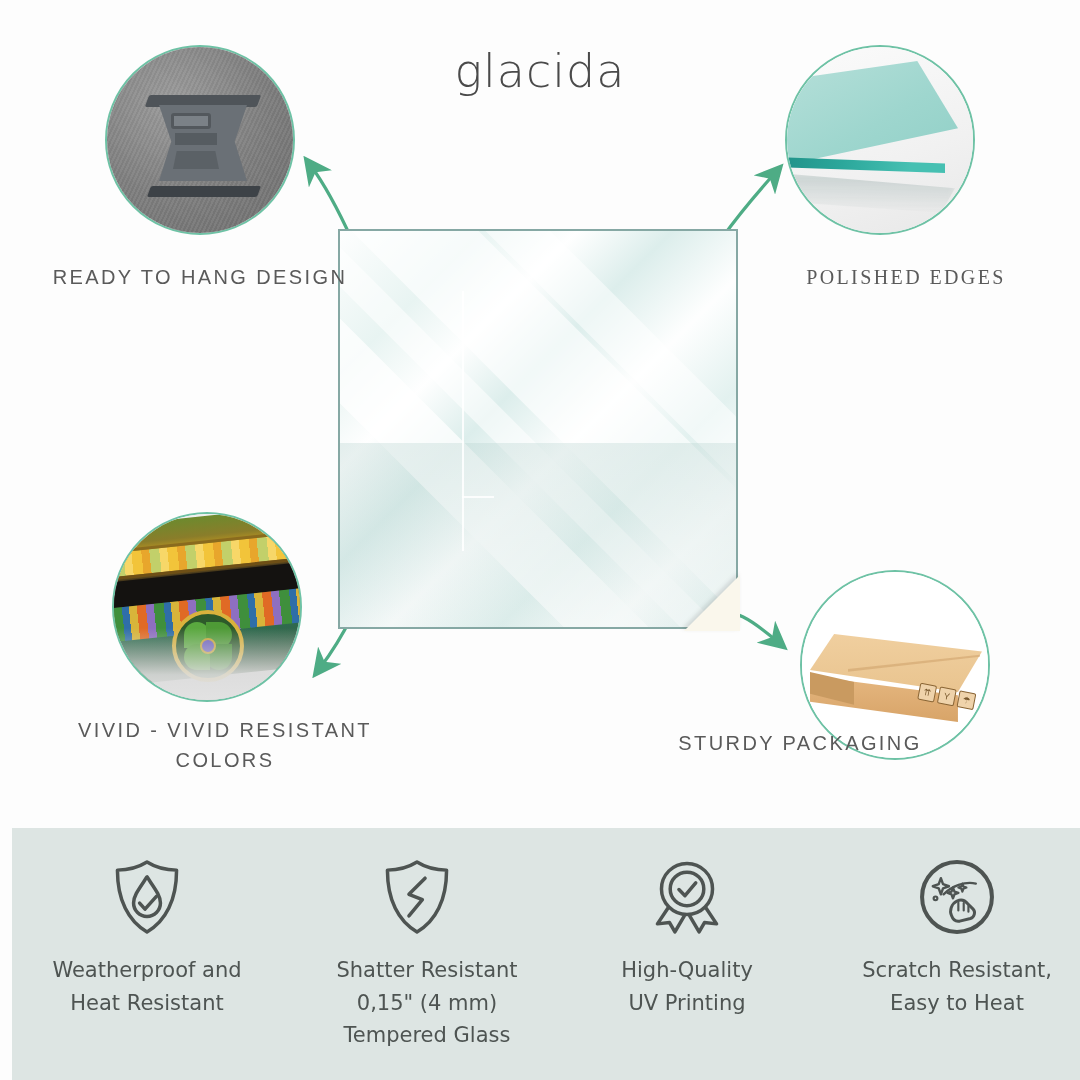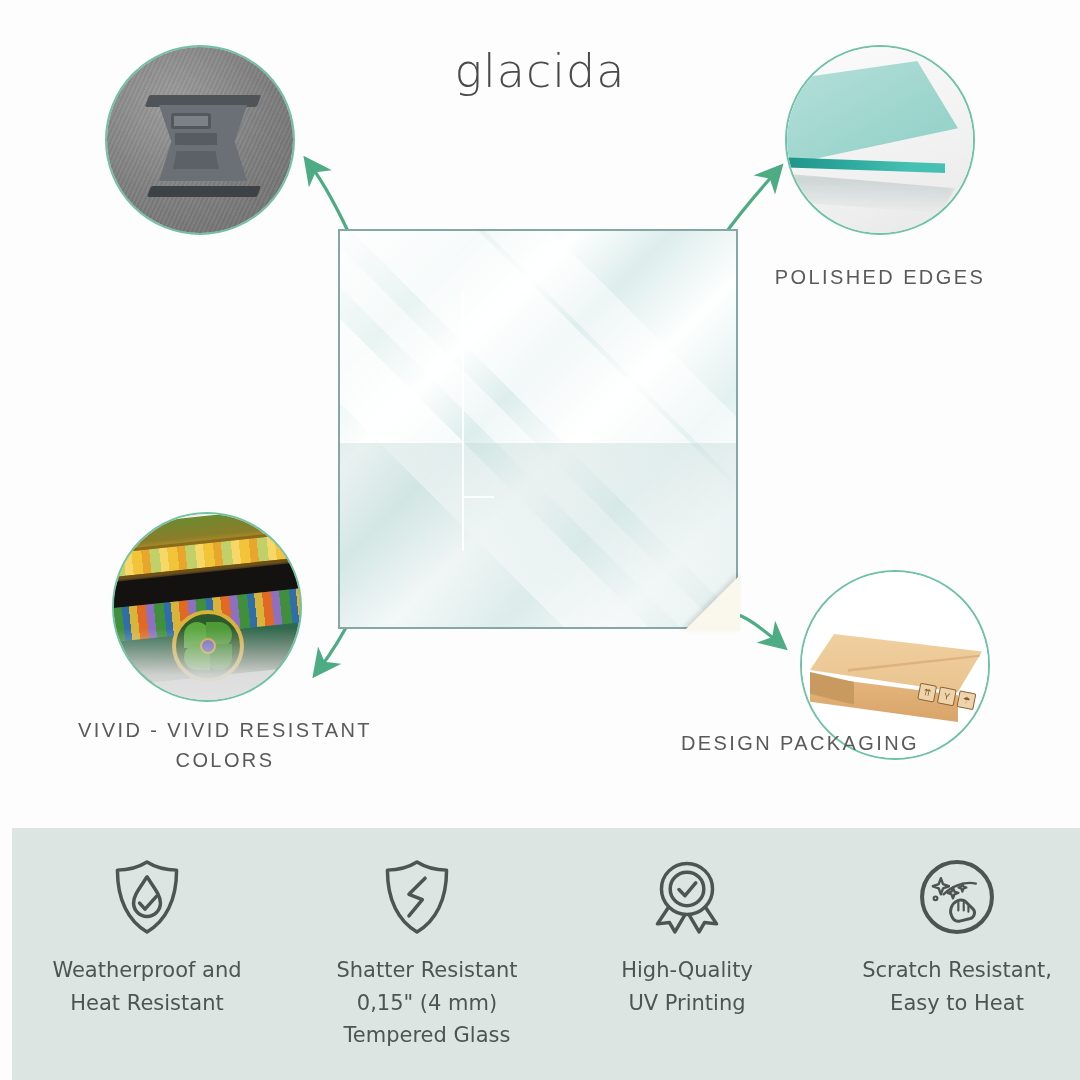--- a/index.html
+++ b/index.html
@@ -325,21 +325,21 @@
   .caption {
     position: absolute;
     text-align: center;
     color: #5a5a5a;
     font-size: 20px;
     letter-spacing: 2.4px;
     line-height: 1.5;
     font-family: "Liberation Sans", sans-serif;
   }
   .cap-tl { left: 40px;  top: 262px; width: 320px; }
-  .cap-tr { left: 730px; top: 262px; width: 300px; }
+  .cap-tr { left: 756px; top: 262px; width: 300px; font-family: Liberation Serif, serif; }
   .cap-bl { left: 35px;  top: 715px; width: 380px; }
   .cap-br { left: 650px; top: 728px; width: 300px; }
 
   
   .arrows { position: absolute; inset: 0; pointer-events: none; }
 
   
   .band {
     position: absolute;
     left: 12px; top: 828px;
@@ -402,20 +402,21 @@
     <div class="hanger-bg"></div>
     <div class="hanger">
       <div class="top-plate"></div>
       <div class="body"></div>
       <div class="slot"></div>
       <div class="cut-top"></div>
       <div class="cut-bot"></div>
       <div class="base"></div>
     </div>
   </div>
+  <div class="caption cap-tl">READY TO HANG DESIGN</div>
 
   <div class="circle c-tr">
     <div class="edge-bg"></div>
     <div class="edge-shadow"></div>
     <div class="edge-slab"></div>
     <div class="edge-rim"></div>
   </div>
   <div class="caption cap-tr">POLISHED EDGES</div>
 
   <div class="circle c-bl">
@@ -446,21 +447,21 @@
         <span>⇈</span>
       </div>
       <div class="box-mark">
         <span>Y</span>
       </div>
       <div class="box-mark">
         <span>☂</span>
       </div>
     </div>
   </div>
-  <div class="caption cap-br">DESIGN PACKAGING</div>
+  <div class="caption cap-br">STURDY PACKAGING</div>
 
   <div class="band">
 
     <div class="band-item">
       <svg class="band-icon" viewBox="0 0 64 64" fill="none" stroke="#4e5452" stroke-width="2.6" stroke-linecap="round" stroke-linejoin="round">
         <path d="M32 6 C24 11 16 12 10 12 C10 34 18 50 32 58 C46 50 54 34 54 12 C48 12 40 11 32 6 Z"></path>
         <path d="M32 17 C26 26 22 31 22 36.5 A10 10 0 0 0 42 36.5 C42 31 38 26 32 17 Z"></path>
         <path d="M26.5 36.5 L30.5 41 L39 31.5"></path>
       </svg>
       <div class="band-label" style="white-space: pre-line;">Weatherproof and

